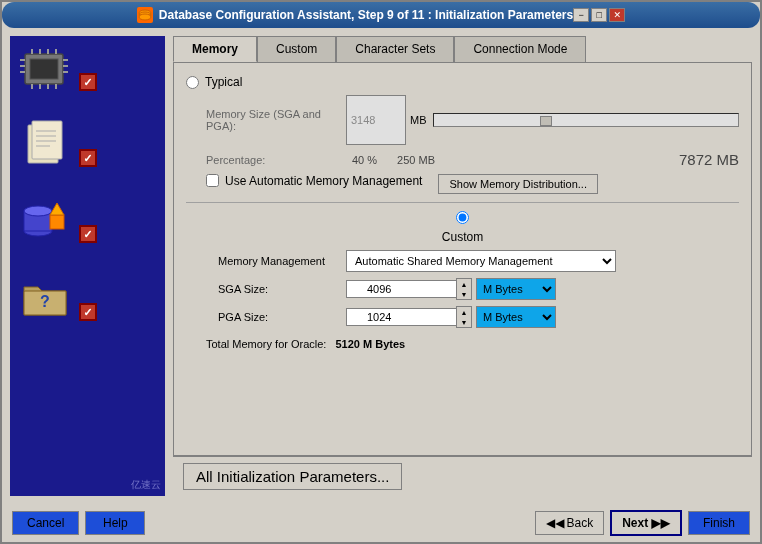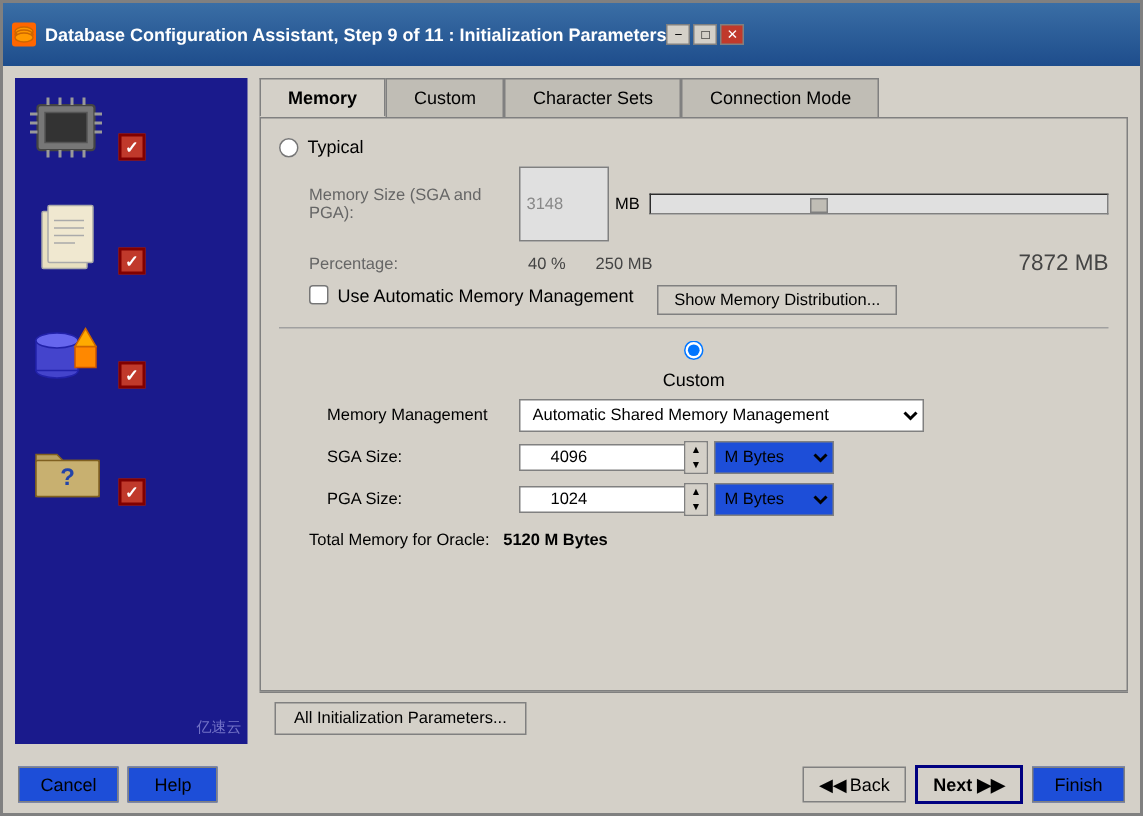--- a/index.html
+++ b/index.html
@@ -18,23 +18,24 @@
       border: 2px solid #808080;
       display: flex;
       flex-direction: column;
     }
     .title-bar {
       background: linear-gradient(to bottom, #3a6ea5, #1e4d8c);
       color: white;
       padding: 4px 6px;
       display: flex;
       align-items: center;
-      justify-content: flex-start;
-      height: 42px;
+      justify-content: center;
+      height: 26px;
       flex-shrink: 0;
+      border-radius: 12px;
     }
     .title-bar-left {
       display: flex;
       align-items: center;
       gap: 6px;
     }
     .title-icon {
       width: 16px;
       height: 16px;
       background: #ff6600;
@@ -234,21 +235,21 @@
       cursor: pointer;
       display: flex;
       align-items: center;
       justify-content: center;
       font-size: 7px;
       line-height: 1;
       padding: 0;
     }
     .unit-select {
       border: 1px solid #808080;
-      background: #1d4ed8;
+      background: #0ea5e9;
       font-size: 11px;
       padding: 2px 2px;
       height: 22px;
       margin-left: 4px;
       width: 80px;
     }
     .total-row {
       margin-top: 10px;
       font-size: 11px;
     }
@@ -262,21 +263,21 @@
       border-top: 1px solid #808080;
       display: flex;
       justify-content: flex-start;
       flex-shrink: 0;
     }
     .btn-init {
       padding: 4px 12px;
       background: #d4d0c8;
       border: 1px solid #808080;
       cursor: pointer;
-      font-size: 11px;
+      font-size: 15px;
     }
     .footer {
       padding: 6px 10px;
       display: flex;
       align-items: center;
       justify-content: space-between;
       flex-shrink: 0;
       background: #d4d0c8;
     }
     .footer-left {

